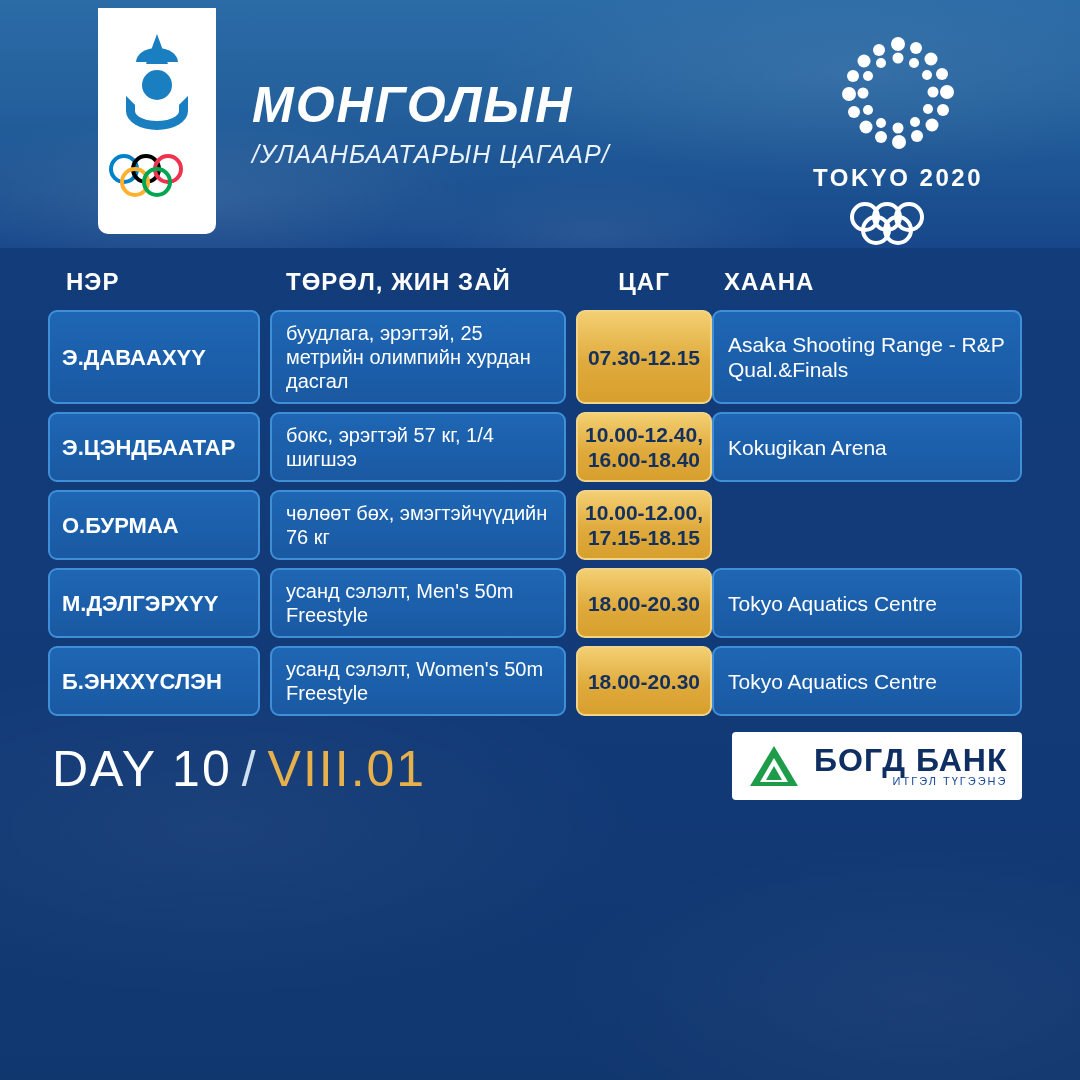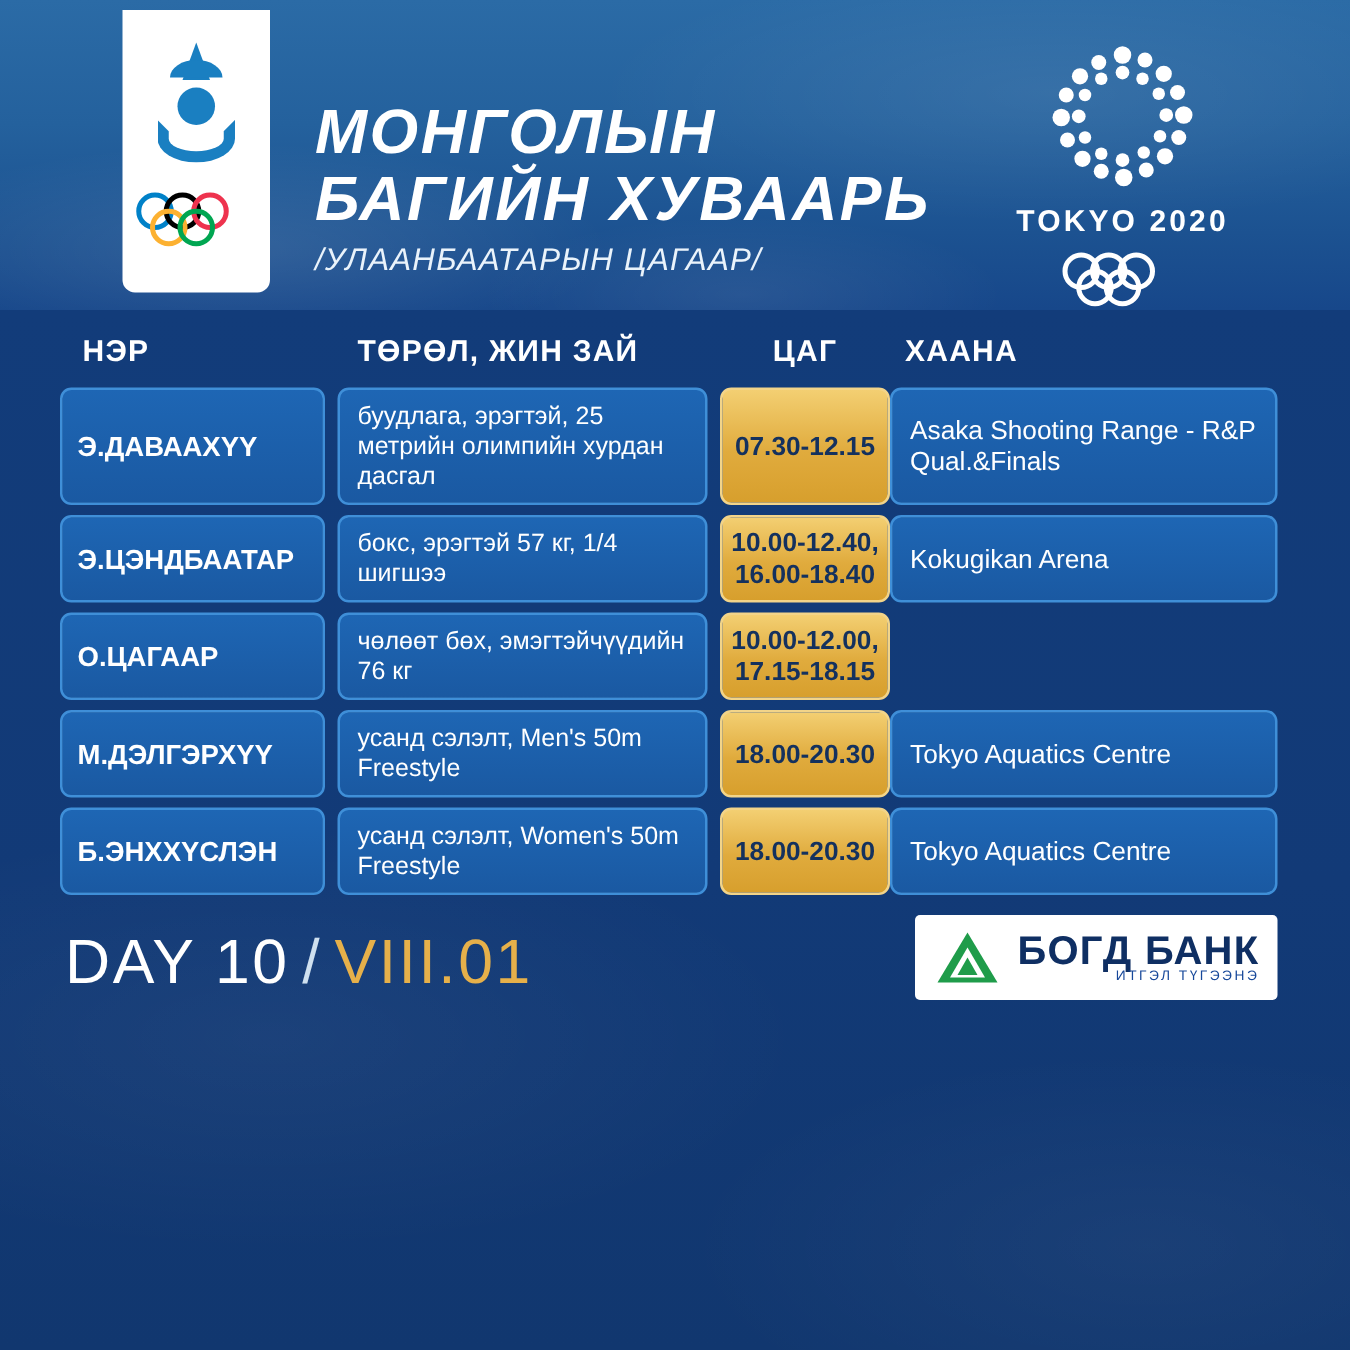--- a/index.html
+++ b/index.html
@@ -166,21 +166,20 @@
       <span class="ring r1"></span>
       <span class="ring r2"></span>
       <span class="ring r3"></span>
       <span class="ring r4"></span>
       <span class="ring r5"></span>
     </div>
   </div>
 
   <div class="title-wrap">
     <div class="title-line">МОНГОЛЫН</div>
-    <div class="title-line">БАГИЙН ХУВААРЬ</div>
     <div class="subtitle">/УЛААНБААТАРЫН ЦАГААР/</div>
   </div>
 
   <div class="tokyo">
     <div class="tokyo-ring">
       <svg width="120" height="120" viewBox="0 0 120 120" aria-hidden="true">
         <g fill="#ffffff">
           <circle cx="60" cy="10" r="7"></circle>
             <circle cx="78" cy="14" r="6"></circle>
             <circle cx="93" cy="25" r="6.5"></circle>
@@ -238,21 +237,21 @@
     </div>
 
     <div class="row">
       <div class="cell c-name">Э.ЦЭНДБААТАР</div>
       <div class="cell c-event">бокс, эрэгтэй 57 кг, 1/4 шигшээ</div>
       <div class="cell c-time">10.00-12.40, 16.00-18.40</div>
       <div class="cell c-place">Kokugikan Arena</div>
     </div>
 
     <div class="row">
-      <div class="cell c-name">О.ЦАГААР</div>
+      <div class="cell c-name">О.БУРМАА</div>
       <div class="cell c-event">чөлөөт бөх, эмэгтэйчүүдийн 76 кг</div>
       <div class="cell c-time">10.00-12.00, 17.15-18.15</div>
     </div>
 
     <div class="row">
       <div class="cell c-name">М.ДЭЛГЭРХYY</div>
       <div class="cell c-event">усанд сэлэлт, Men's 50m Freestyle</div>
       <div class="cell c-time">18.00-20.30</div>
       <div class="cell c-place">Tokyo Aquatics Centre</div>
     </div>

